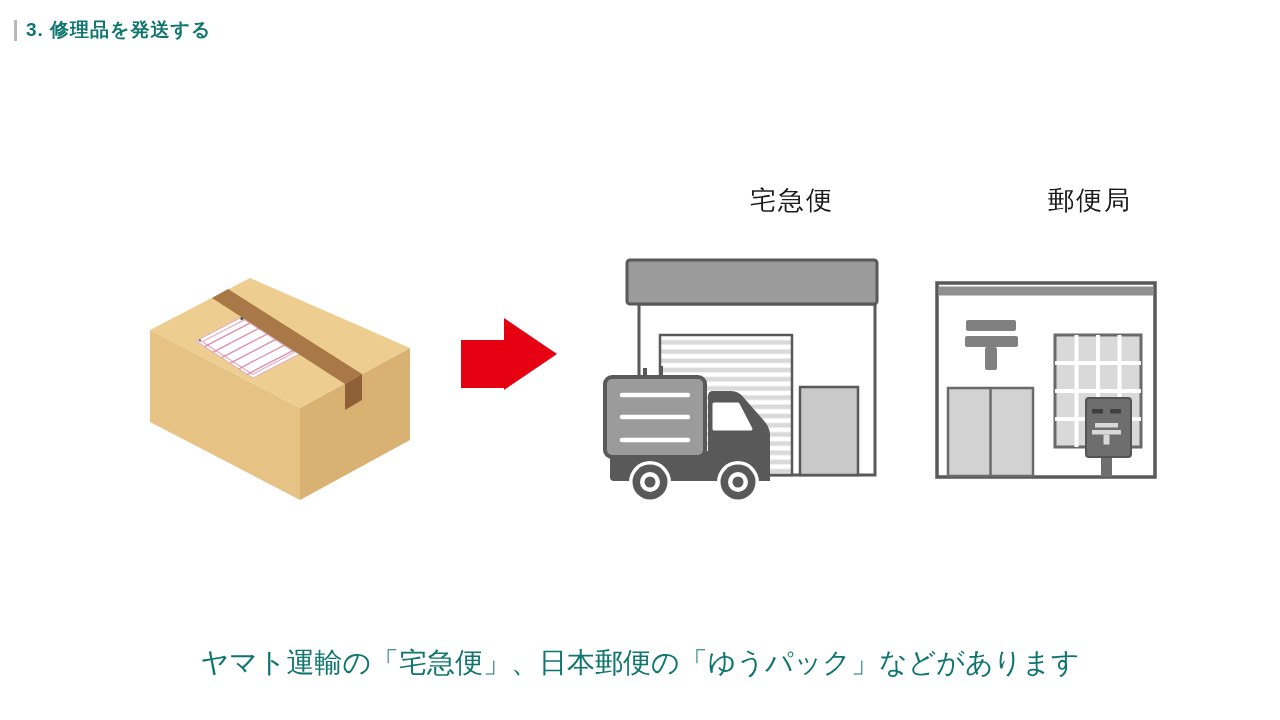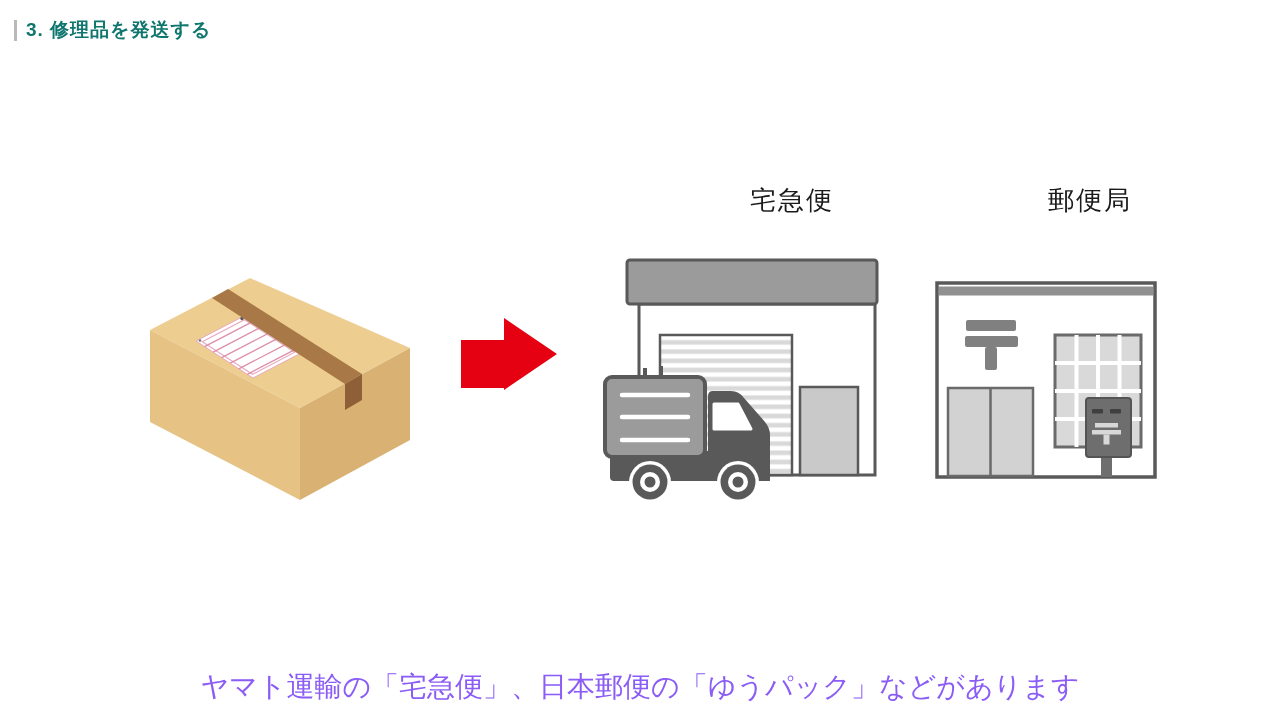--- a/index.html
+++ b/index.html
@@ -13,22 +13,22 @@
 
   .label {
     position:absolute; top:183px; transform:translateX(-50%);
     font-size:26px; color:#1a1a1a; letter-spacing:2px; white-space:nowrap;
   }
   .label-box  { left:285px; }
   .label-courier { left:792px; }
   .label-post { left:1090px; }
 
   .caption {
-    position:absolute; top:668px; left:640px; transform:translateX(-50%);
-    font-size:28px; color:#8b5cf6; white-space:nowrap;
+    position:absolute; top:644px; left:640px; transform:translateX(-50%);
+    font-size:28px; color:#0f766e; white-space:nowrap;
   }
 
   .box-svg       { position:absolute; left:145px; top:270px; }
   .arrow-svg     { position:absolute; left:460px; top:314px; }
   .warehouse-svg { position:absolute; left:595px; top:255px; }
   .postoffice-svg{ position:absolute; left:933px; top:278px; }
 </style>
 </head>
 <body>
 

